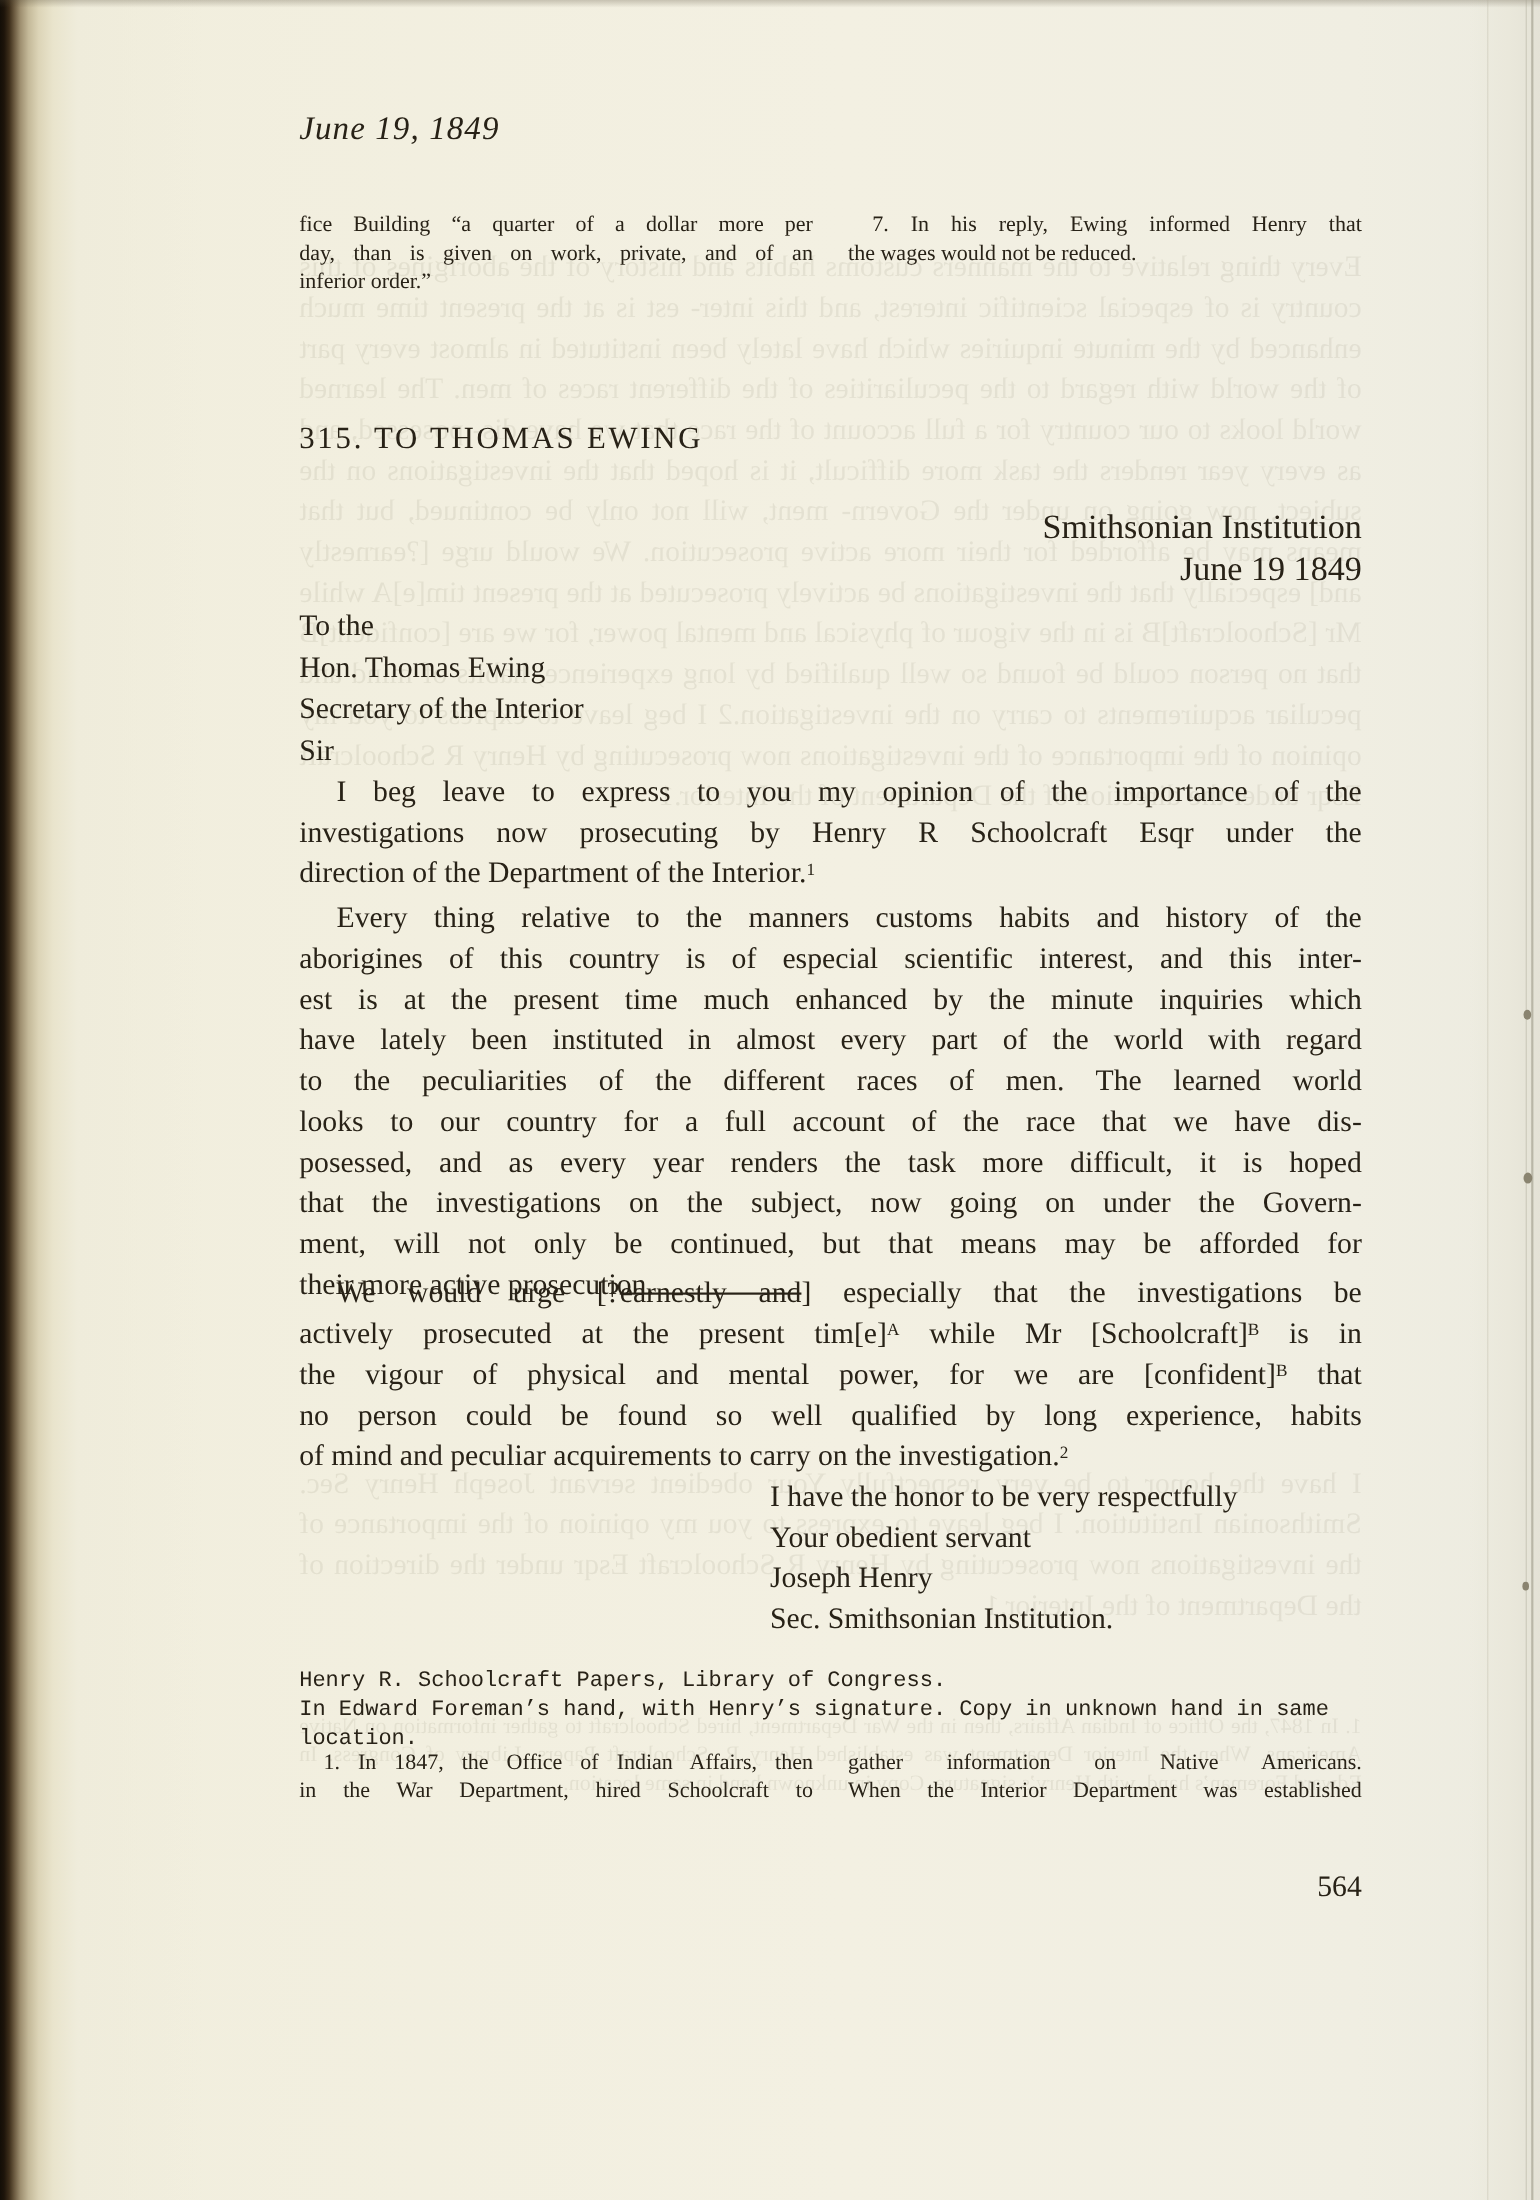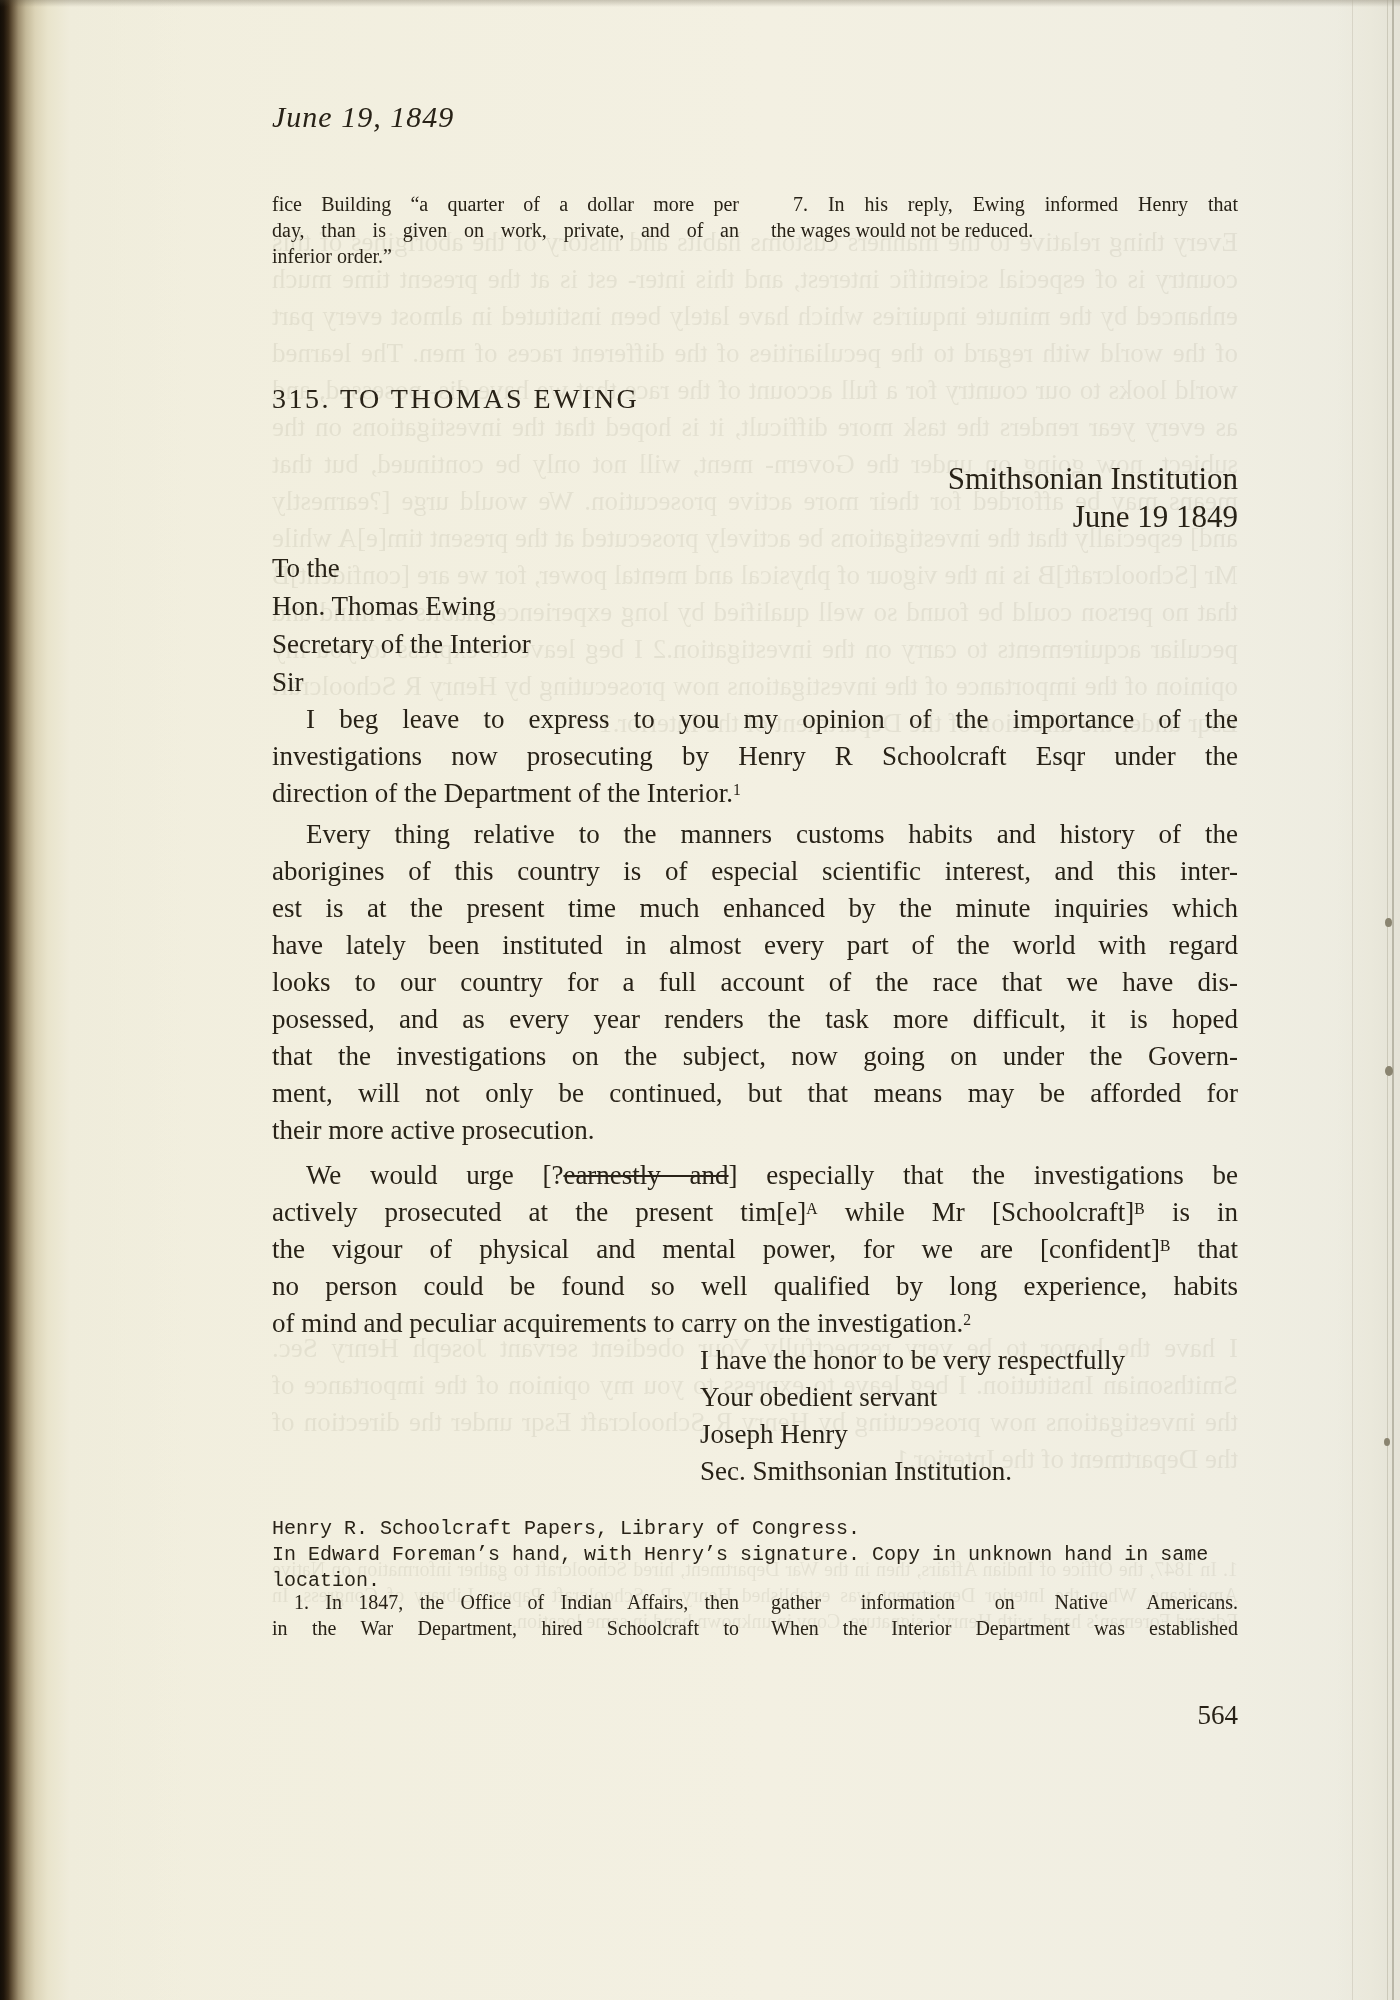--- a/index.html
+++ b/index.html
@@ -96,20 +96,21 @@
   <div class="txt body-para p1">
       <div class="tline tline-ind">I beg leave to express to you my opinion of the importance of the</div>
       <div class="tline">investigations now prosecuting by Henry R Schoolcraft Esqr under the</div>
       <div class="tline tline-end">direction of the Department of the Interior.<sup>1</sup></div>
     </div>
   <div class="txt body-para p2">
       <div class="tline tline-ind">Every thing relative to the manners customs habits and history of the</div>
       <div class="tline">aborigines of this country is of especial scientific interest, and this inter-</div>
       <div class="tline">est is at the present time much enhanced by the minute inquiries which</div>
       <div class="tline">have lately been instituted in almost every part of the world with regard</div>
+      <div class="tline">to the peculiarities of the different races of men. The learned world</div>
       <div class="tline">looks to our country for a full account of the race that we have dis-</div>
       <div class="tline">posessed, and as every year renders the task more difficult, it is hoped</div>
       <div class="tline">that the investigations on the subject, now going on under the Govern-</div>
       <div class="tline">ment, will not only be continued, but that means may be afforded for</div>
       <div class="tline tline-end">their more active prosecution.</div>
     </div>
   <div class="txt body-para p3">
       <div class="tline tline-ind">We would urge [?<span class="strike">earnestly and</span>] especially that the investigations be</div>
       <div class="tline">actively prosecuted at the present tim[e]<sup>A</sup> while Mr [Schoolcraft]<sup>B</sup> is in</div>
       <div class="tline">the vigour of physical and mental power, for we are [confident]<sup>B</sup> that</div>

